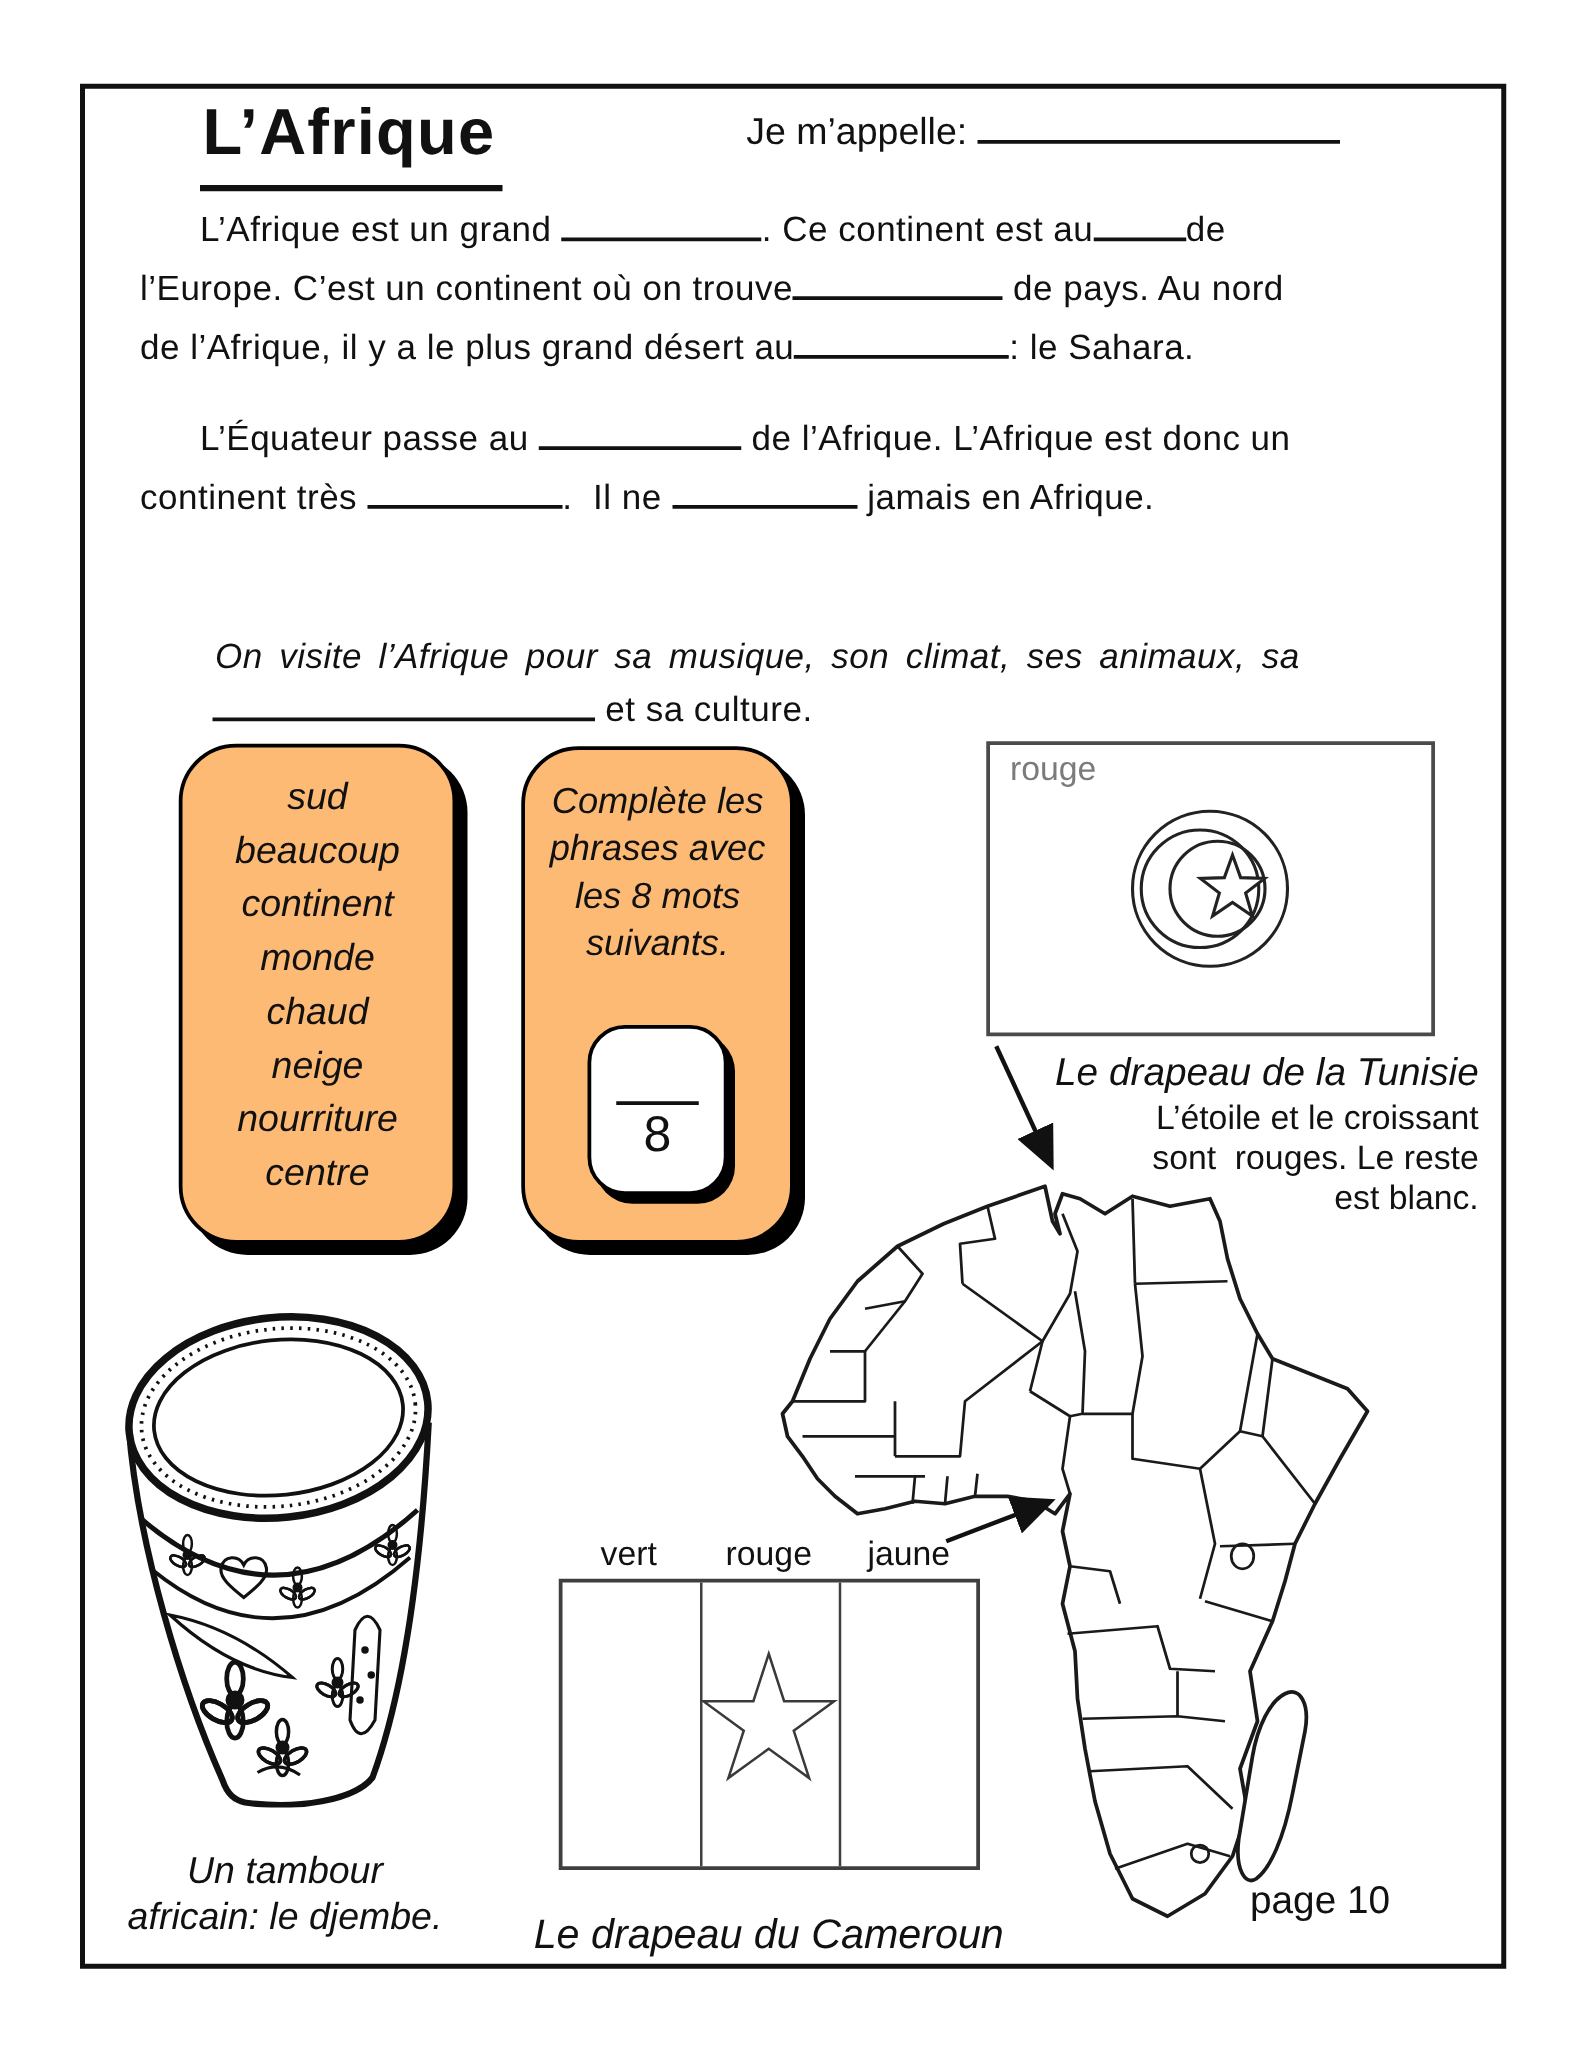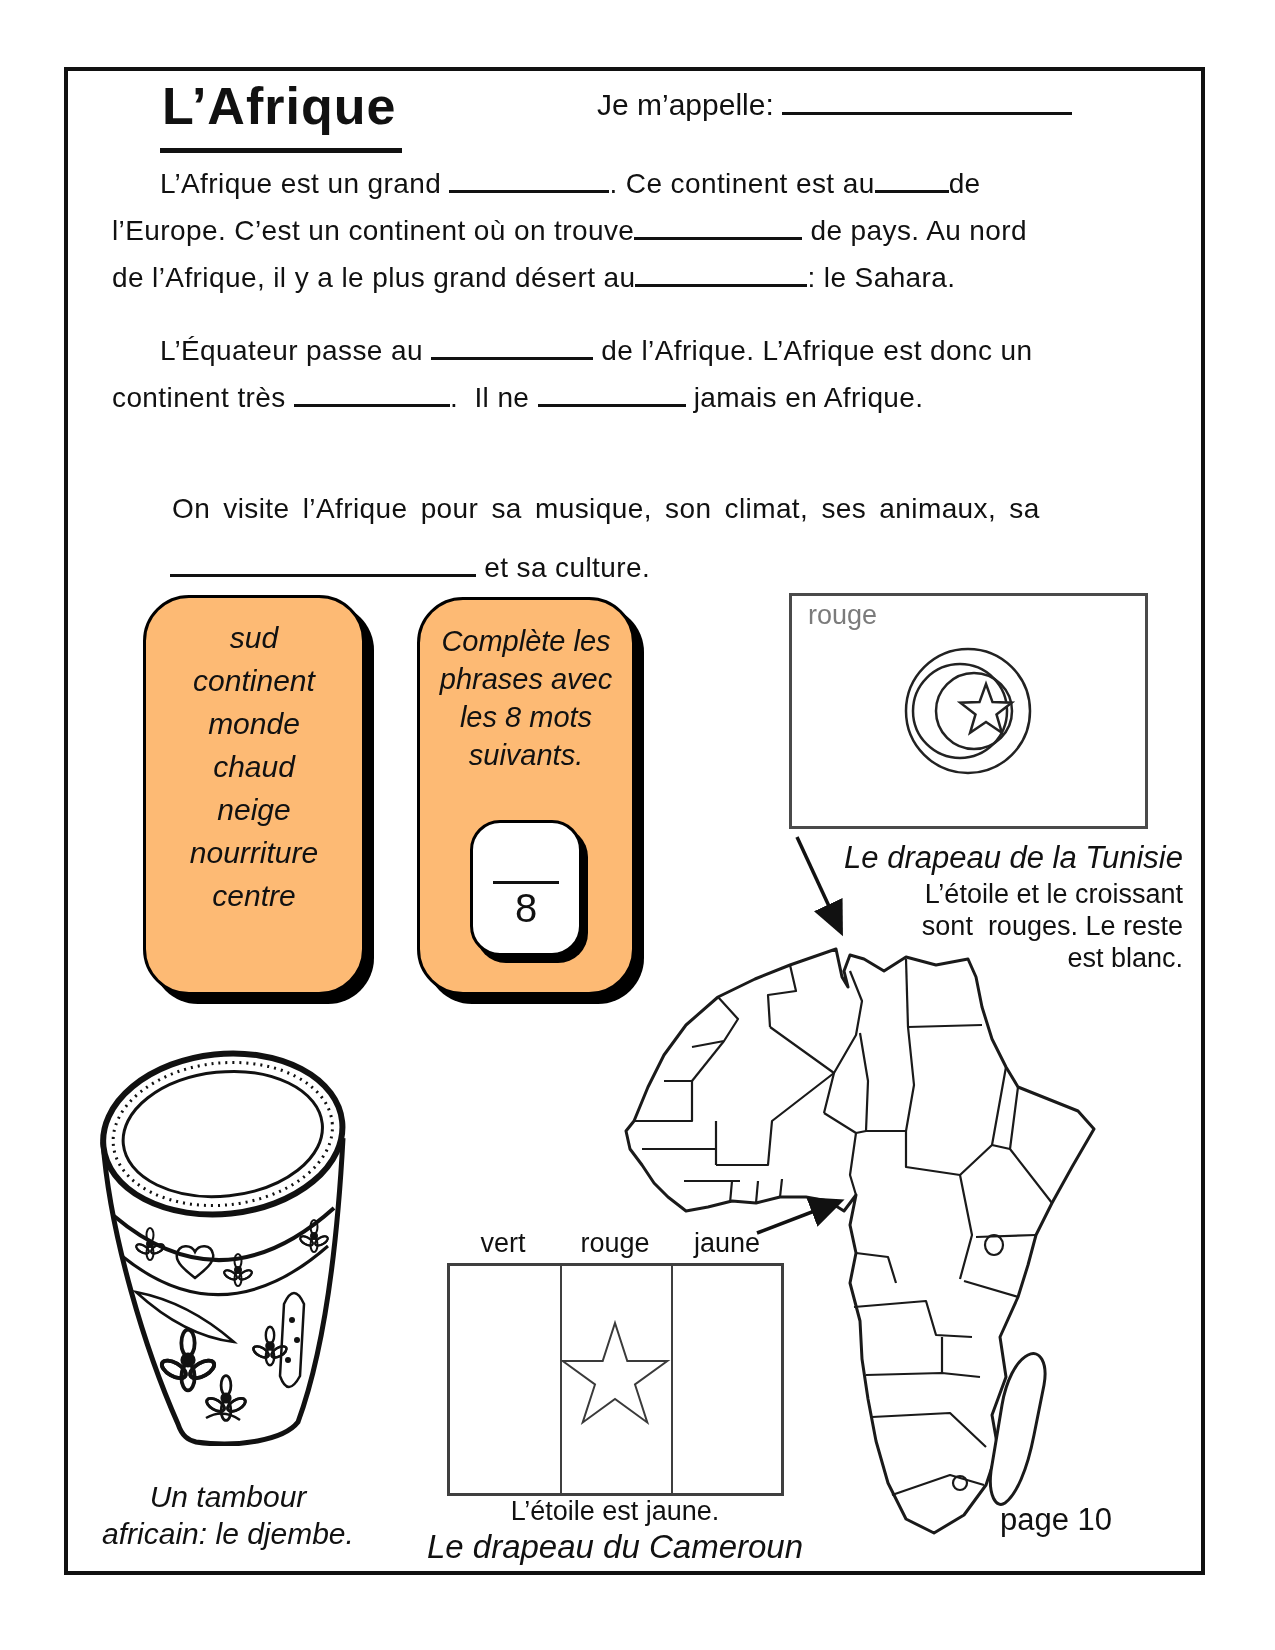--- a/index.html
+++ b/index.html
@@ -57,27 +57,28 @@
   <div class="nameline">
     <span>Je m’appelle:</span><span class="nblank"></span>
   </div>
 
   <div id="paragraphs">
       <div class="pline" style="left: 160px; top: 166px;"><span>L’Afrique est un grand </span><span class="blank" style="width: 160px;"></span><span>. Ce continent est au</span><span class="blank" style="width: 74px;"></span><span>de</span></div>
       <div class="pline" style="left: 112px; top: 213px;"><span>l’Europe. C’est un continent où on trouve</span><span class="blank" style="width: 168px;"></span><span> de pays. Au nord</span></div>
       <div class="pline" style="left: 112px; top: 260px; text-align: center;"><span>de l’Afrique, il y a le plus grand désert au</span><span class="blank" style="width: 172px;"></span><span>: le Sahara.</span></div>
       <div class="pline" style="left: 160px; top: 333px;"><span>L’Équateur passe au </span><span class="blank" style="width: 162px;"></span><span> de l’Afrique. L’Afrique est donc un</span></div>
       <div class="pline" style="left: 112px; top: 380px;"><span>continent très </span><span class="blank" style="width: 156px;"></span><span>.  Il ne </span><span class="blank" style="width: 148px;"></span><span> jamais en Afrique.</span></div>
-      <div class="pline" style="left: 172px; top: 492px; word-spacing: 5px;"><span>On visite l’Afrique pour sa musique, son climat, ses animaux, sa</span></div>
+      <div class="pline" style="left: 172px; top: 508px; word-spacing: 5px; font-style: italic;"><span>On visite l’Afrique pour sa musique, son climat, ses animaux, sa</span></div>
       <div class="pline" style="left: 170px; top: 550px;"><span class="blank" style="width: 306px;"></span><span> et sa culture.</span></div>
     </div>
 
   <div class="roundbox wordbox">
     <div class="wordlist" id="wordlist">
         <div>sud</div>
+        <div>beaucoup</div>
         <div>continent</div>
         <div>monde</div>
         <div>chaud</div>
         <div>neige</div>
         <div>nourriture</div>
         <div>centre</div>
       </div>
   </div>
 
   <div class="roundbox instrbox">
@@ -197,21 +198,20 @@
       <div>rouge</div>
       <div>jaune</div>
     </div>
   <div class="cflag">
     <div class="cpanel" style="left:110px"></div>
     <div class="cpanel" style="left:221px"></div>
     <svg class="abs" style="left:110px;top:0" width="111" height="227" viewBox="0 0 111 227">
       <polygon fill="none" stroke="#3a3a3a" stroke-width="2" points="55,57 67.3,95 107.3,95 75,118.5 87.3,156.5 55,133 22.7,156.5 35,118.5 2.7,95 42.7,95"></polygon>
     </svg>
   </div>
-  <div class="cnote">L’étoile est jaune.</div>
   <div class="ccaption">Le drapeau du Cameroun</div>
 
   <div class="drumcap" id="drumcap">
       <div>Un tambour</div>
       <div>africain: le djembe.</div>
     </div>
   <div class="pagenum">page 10</div>
 
   <svg class="overlay" width="1275" height="1650" viewBox="0 0 1275 1650">
     <defs>

